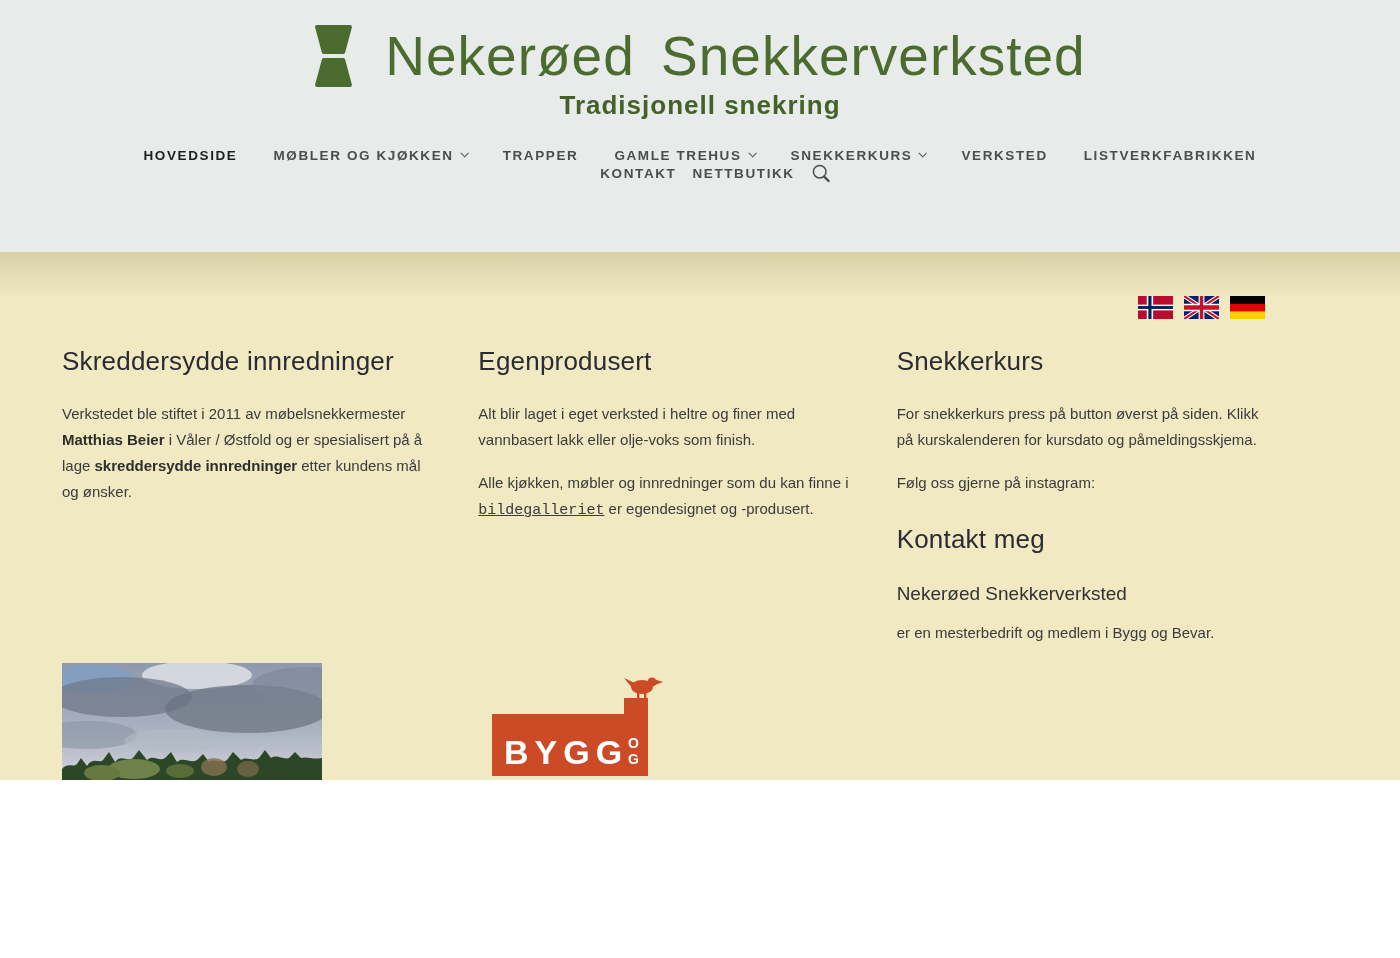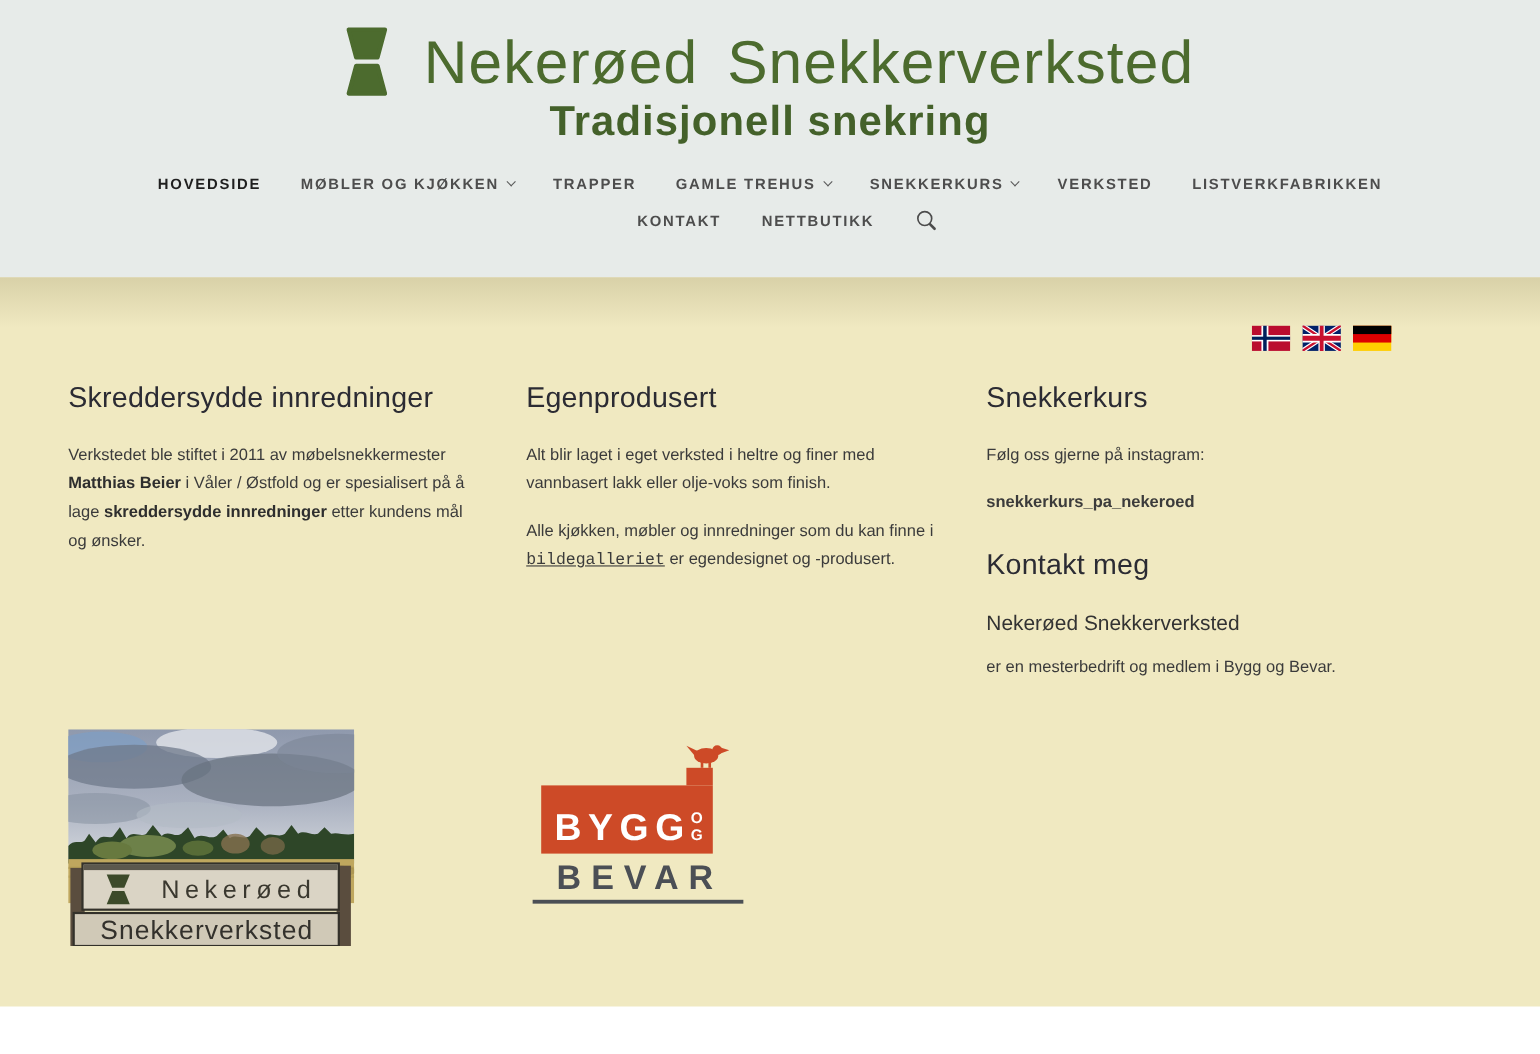--- a/index.html
+++ b/index.html
@@ -2,21 +2,21 @@
 <html lang="no"><head>
 <meta charset="utf-8">
 <style>
   * { box-sizing: border-box; }
   html, body { margin: 0; padding: 0; }
   body {
     font-family: "Liberation Sans", sans-serif;
     background: #ffffff;
     width: 1400px;
   }
-  .page { width: 1400px; height: 915px; overflow: hidden; }
+  .page { width: 1400px; height: 780px; overflow: hidden; }
 
   
   .site-header {
     background: #e7ebe9;
     height: 252px;
     padding-top: 24px;
   }
   .brand {
     display: flex;
     justify-content: center;
@@ -26,35 +26,35 @@
   }
   .brand-title {
     font-size: 55px;
     color: #4c6b2e;
     letter-spacing: 1px;
     word-spacing: 10px;
     line-height: 1.1;
   }
   .tagline {
     text-align: center;
-    font-size: 38px;
+    font-size: 26px;
     font-weight: 700;
     color: #44612a;
     letter-spacing: 1px;
     margin-top: 2px;
   }
 
   .nav-row {
     display: flex;
     justify-content: center;
     align-items: center;
     gap: 36px;
   }
   .nav-row-1 { margin-top: 27px; }
-  .nav-row-2 { margin-top: 15px; gap: 37px; padding-left: 32px; }
+  .nav-row-2 { gap: 16px; padding-left: 32px; }
   .nav-item {
     display: flex;
     align-items: center;
     font-size: 13.5px;
     font-weight: 700;
     letter-spacing: 1.6px;
     color: #4d4d4d;
     cursor: pointer;
     white-space: nowrap;
     text-align: center;
@@ -260,22 +260,22 @@
         </section>
 
         <section class="col-2">
           <h2 class="section-heading">Egenprodusert</h2>
           <p>Alt blir laget i eget verksted i heltre og finer med vannbasert lakk eller olje-voks som finish.</p>
           <p><span>Alle kjøkken, møbler og innredninger som du kan finne i </span><a class="text-link">bildegalleriet</a><span> er egendesignet og -produsert.</span></p>
         </section>
 
         <section class="col-3">
           <h2 class="section-heading">Snekkerkurs</h2>
+          <p>For snekkerkurs press på button øverst på siden. Klikk på kurskalenderen for kursdato og  påmeldingsskjema.</p>
           <p>Følg oss gjerne på instagram:</p>
-          <p class="insta-handle">snekkerkurs_pa_nekeroed</p>
           <h2 class="section-heading kontakt-heading">Kontakt meg</h2>
           <div class="footer-title">Nekerøed Snekkerverksted</div>
           <p>er en mesterbedrift og medlem i Bygg og Bevar.</p>
         </section>
       </div>
 
       <div class="photo">
         <svg width="260" height="197" viewBox="0 0 260 197">
           <defs>
             <linearGradient id="skyGrad" x1="0" y1="0" x2="0" y2="1">

